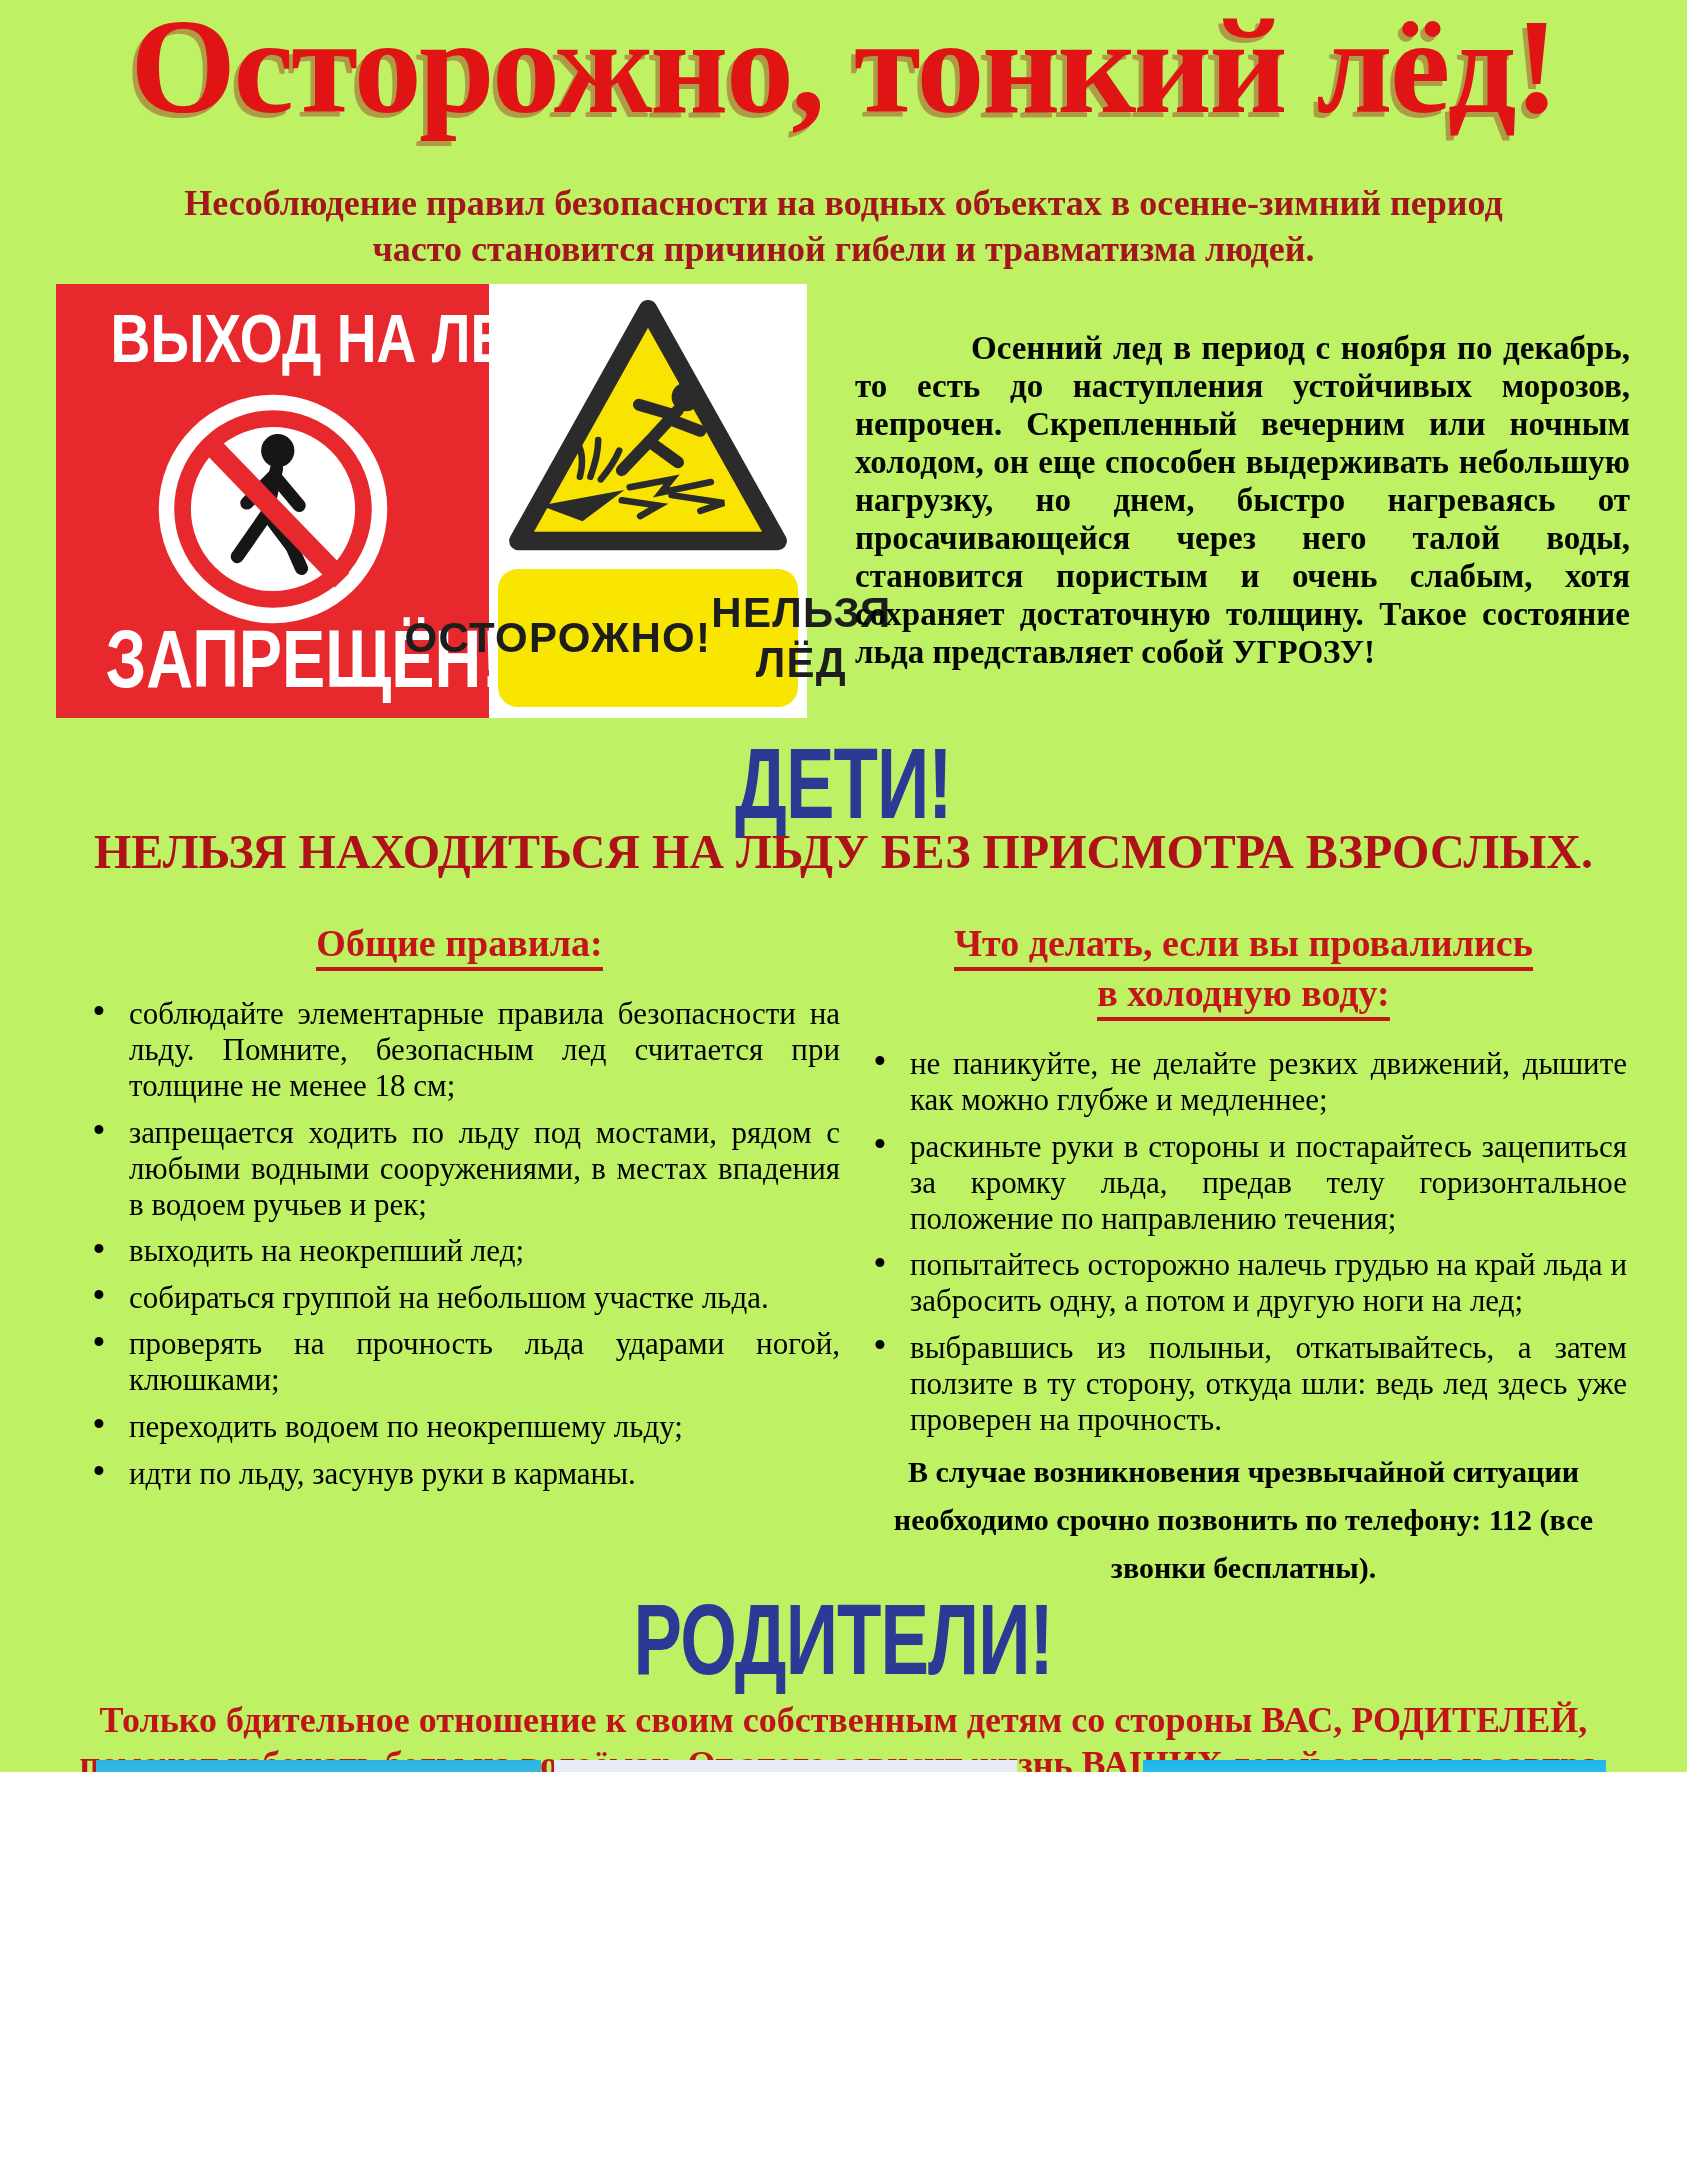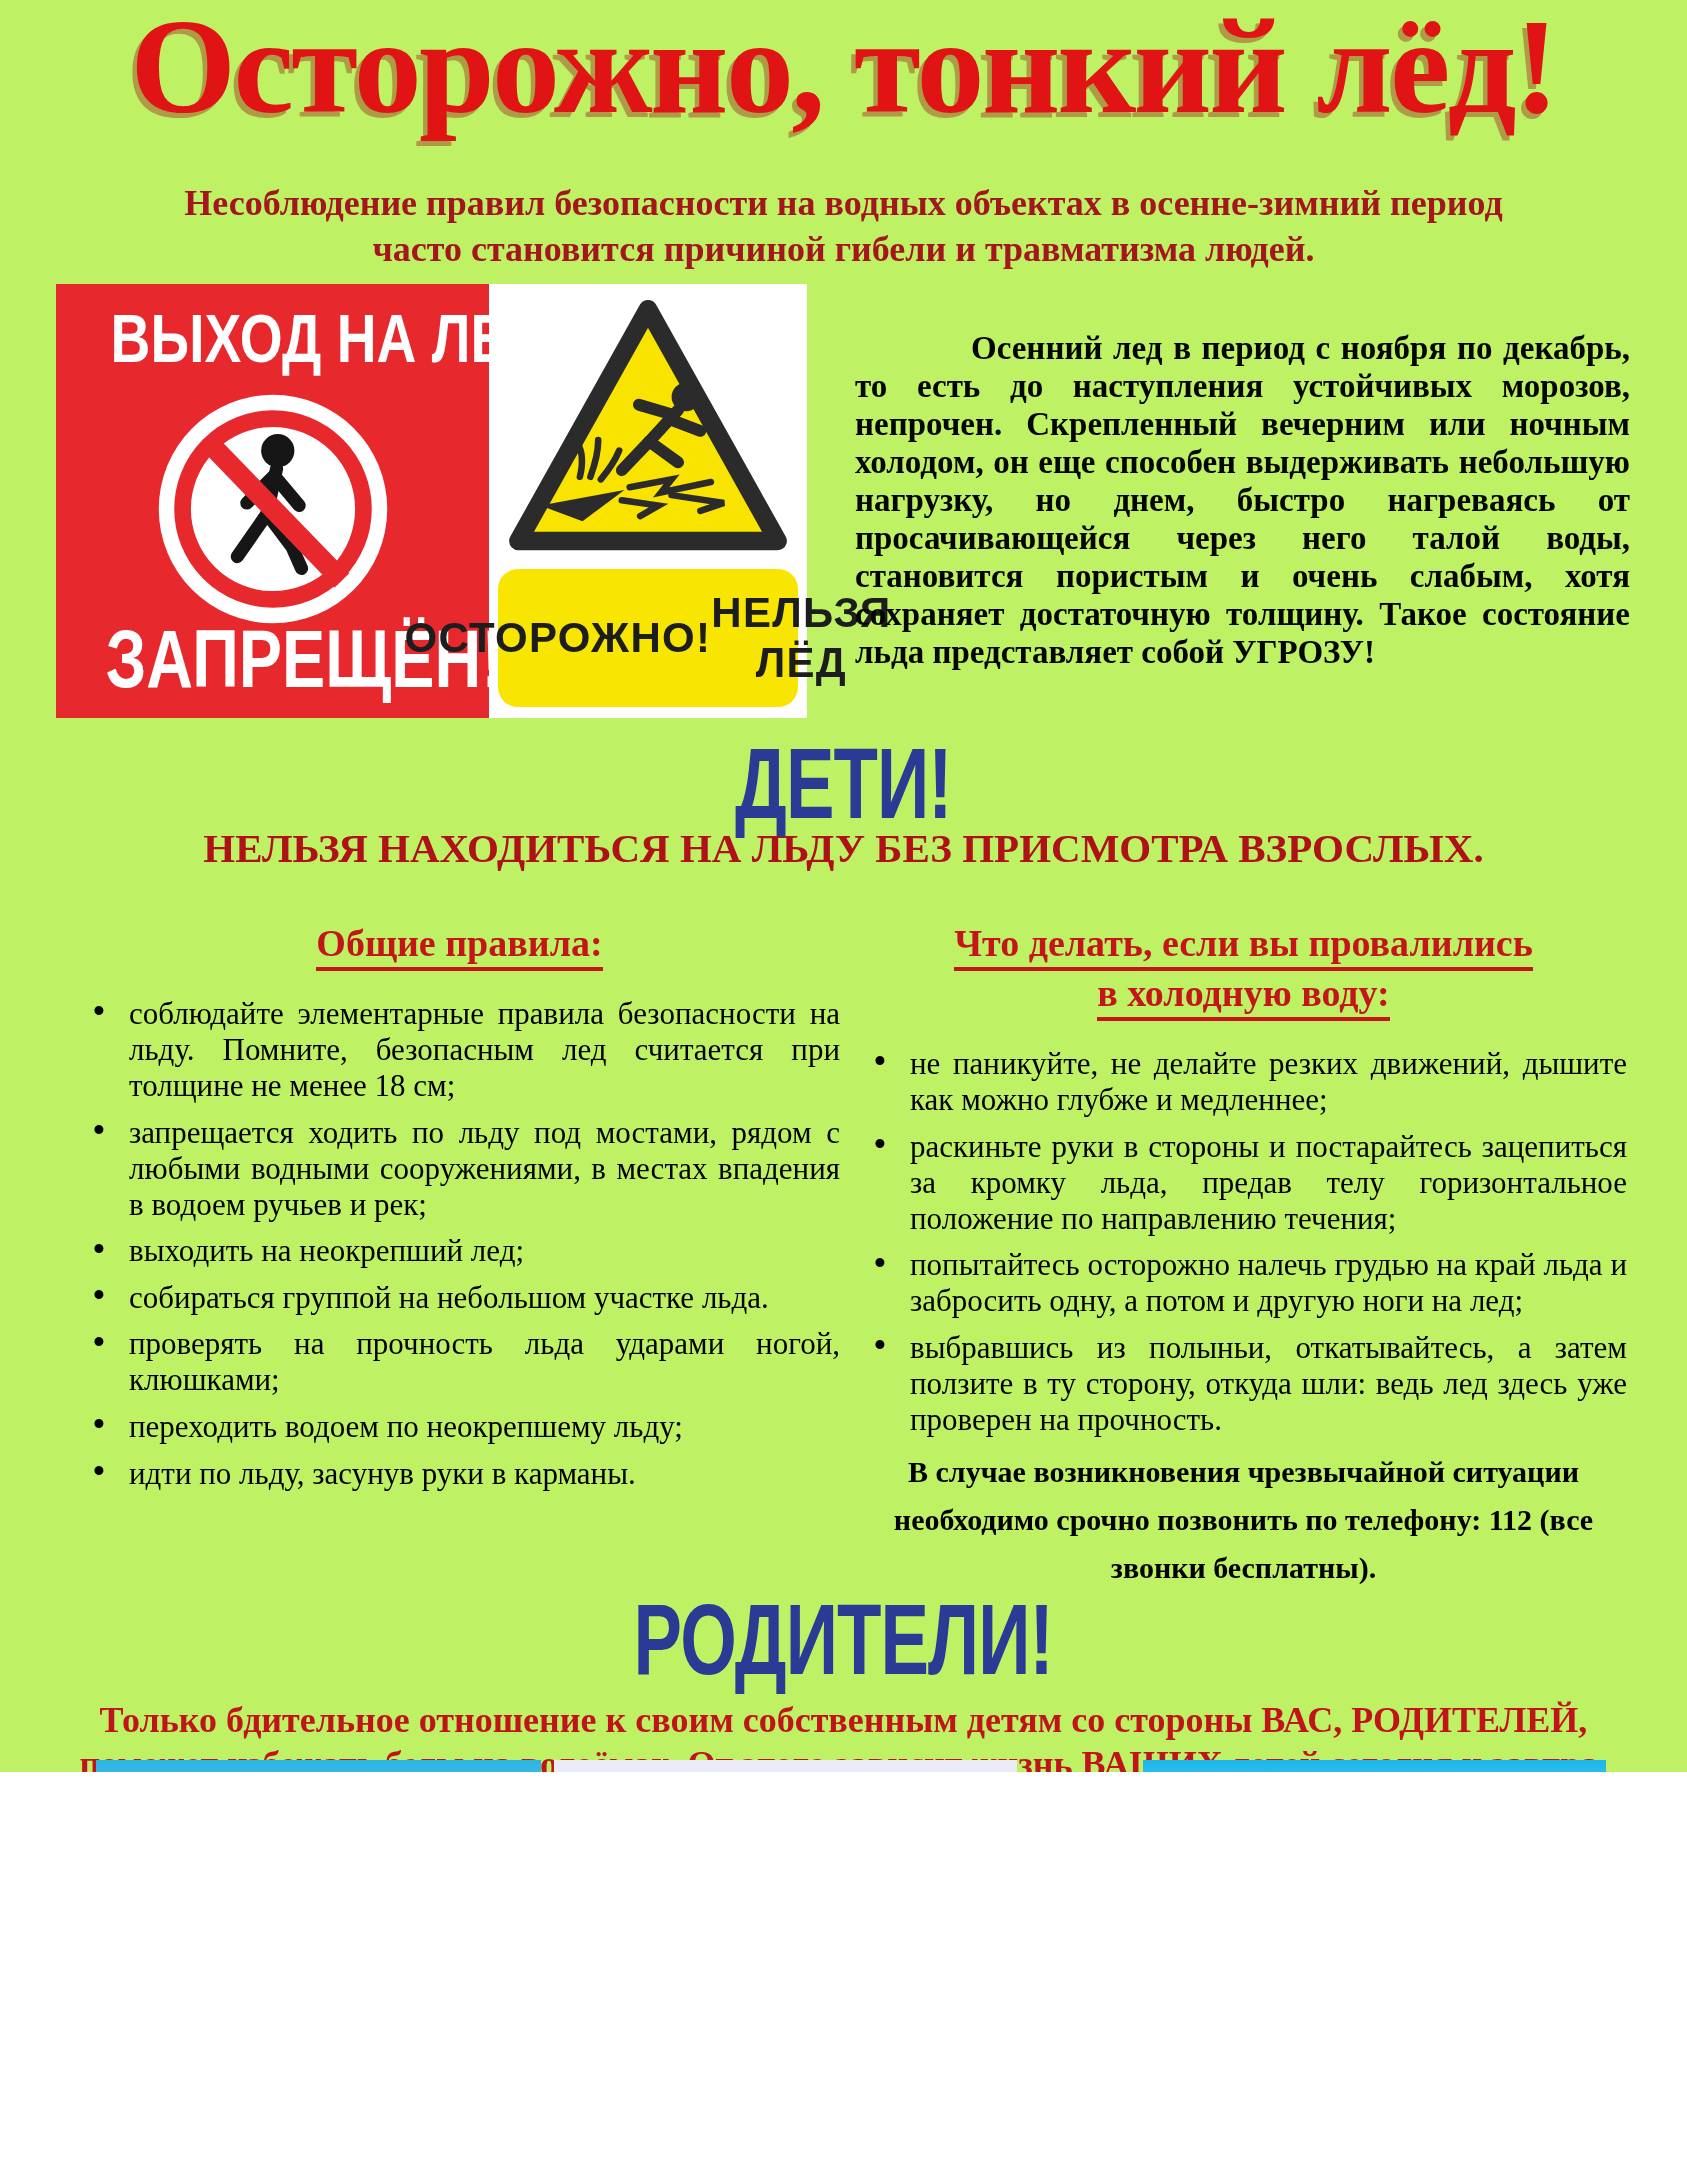--- a/index.html
+++ b/index.html
@@ -44,21 +44,21 @@
   
   .big-blue{
     position:absolute;left:0;width:100%;text-align:center;color:#2b3a94;
     font-family:"Liberation Sans",sans-serif;font-weight:bold;font-size:101px;line-height:101px;
   }
   .big-blue span{display:inline-block;transform:scaleX(.72);transform-origin:center;letter-spacing:-1.3px;}
   .kids-heading{top:733px;}
   .parents-heading{top:1589px;}
   .kids-warning{
     position:absolute;top:824px;left:0;width:100%;text-align:center;
-    font-size:41px;font-weight:bold;color:#ae1218;
+    font-size:48px;font-weight:bold;color:#ae1218;
   }
   
   .col{position:absolute;top:918px;}
   .col-left{left:79px;width:761px;}
   .col-right{left:860px;width:767px;}
   .col-heading{
     text-align:center;font-size:38px;font-weight:bold;color:#c4161a;line-height:50px;
   }
   .col-heading .u{border-bottom:4.6px solid #c4161a;padding-bottom:2.6px;}
   .bullets{margin:28px 0 0 0;padding:0;list-style:none;}

